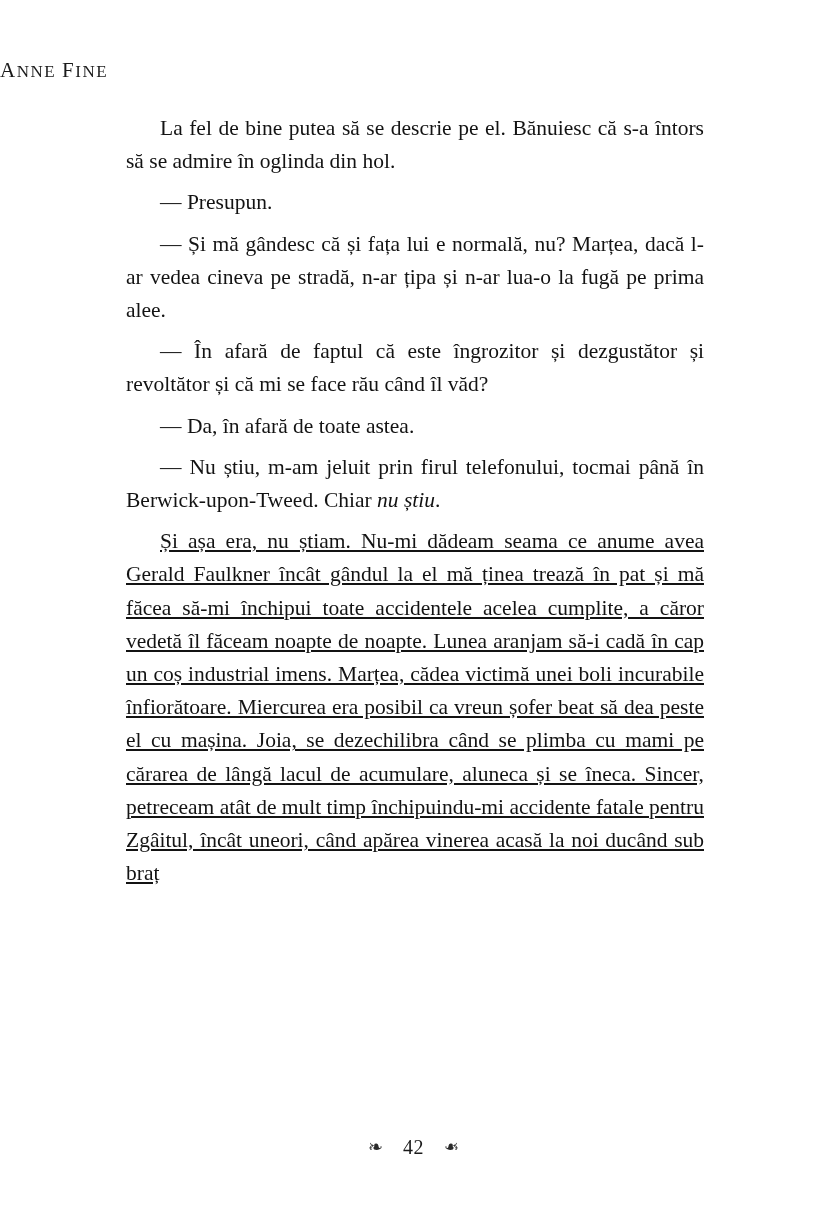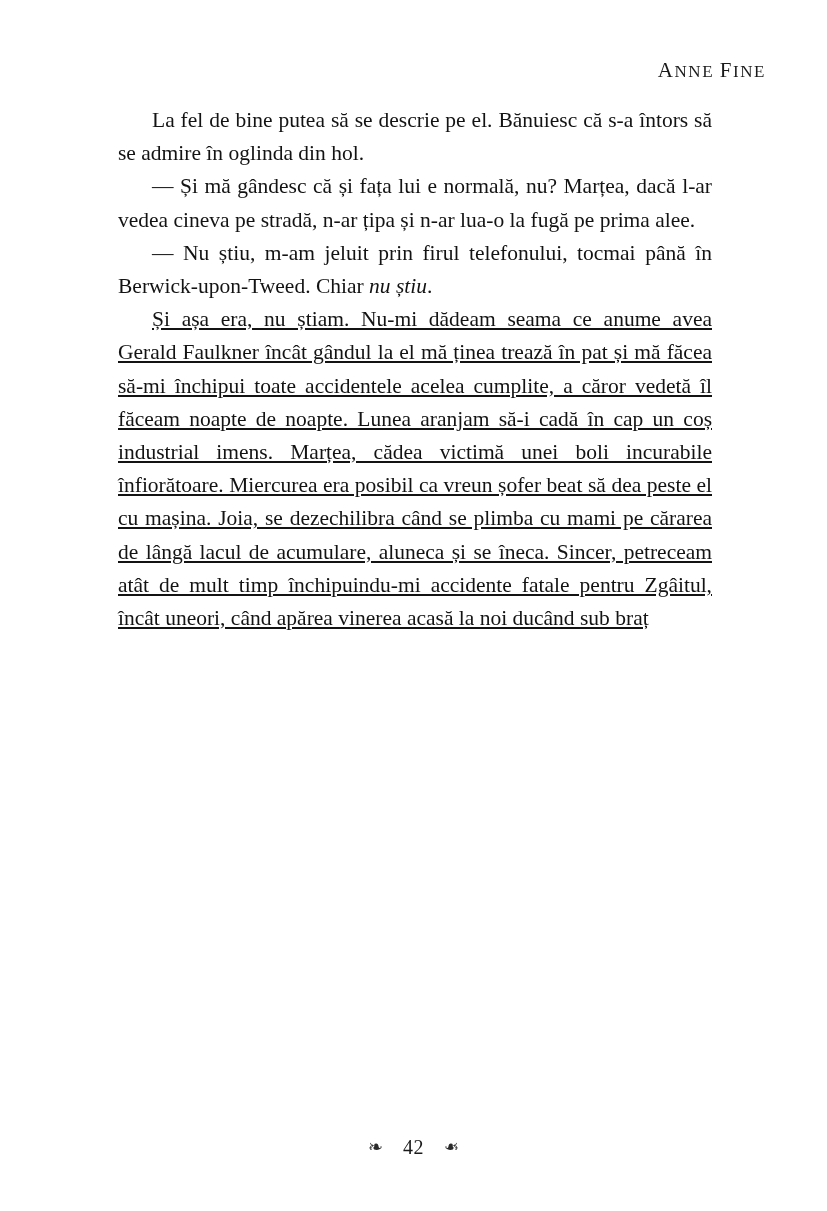--- a/index.html
+++ b/index.html
@@ -21,21 +21,21 @@
     left: 0;
     width: 827px;
     height: 1211px;
     box-sizing: border-box;
   }
   .running-head {
     position: absolute;
     top: 58px;
     left: 0;
     width: 766px;
-    text-align: right;
+    text-align: left;
     font-family: "Liberation Serif", serif;
     font-size: 17px;
     letter-spacing: 0.09em;
     color: #1a1a1a;
   }
   .running-head .cap {
     font-size: 21px;
   }
   .body-text {
     position: absolute;
@@ -43,21 +43,21 @@
     left: 118px;
     width: 594px;
     font-size: 21.5px;
     line-height: 33.2px;
     text-align: justify;
     text-justify: inter-word;
     color: #131313;
     -webkit-font-smoothing: antialiased;
   }
   .body-text p {
-    margin: 0;
+    margin: 8px;
     text-indent: 34px;
   }
   .body-text p.dash {
     text-indent: 34px;
   }
   .body-text p em {
     font-style: italic;
   }
   .body-text p.last {
     text-align: justify;
@@ -90,21 +90,24 @@
 <body>
 
 <div class="page">
 
   <div class="running-head">
     <span><span class="cap">A</span>NNE <span class="cap">F</span>INE</span>
   </div>
 
   <div class="body-text">
     <p>La fel de bine putea să se descrie pe el. Bănuiesc că s-a întors să se admire în oglinda din hol.</p>
+    <p class="dash">— Presupun.</p>
     <p class="dash">— Și mă gândesc că și fața lui e normală, nu? Marțea, dacă l-ar vedea cineva pe stradă, n-ar țipa și n-ar lua-o la fugă pe prima alee.</p>
+    <p class="dash">— În afară de faptul că este îngrozitor și dezgustător și revoltător și că mi se face rău când îl văd?</p>
+    <p class="dash">— Da, în afară de toate astea.</p>
     <p class="dash">— Nu știu, m-am jeluit prin firul telefonului, tocmai până în Berwick-upon-Tweed. Chiar <em>nu știu</em>.</p>
     <p class="last">Și așa era, nu știam. Nu-mi dădeam seama ce anume avea Gerald Faulkner încât gândul la el mă ținea trează în pat și mă făcea să-mi închipui toate accidentele acelea cumplite, a căror vedetă îl făceam noapte de noapte. Lunea aranjam să-i cadă în cap un coș industrial imens. Marțea, cădea victimă unei boli incurabile înfiorătoare. Miercurea era posibil ca vreun șofer beat să dea peste el cu mașina. Joia, se dezechilibra când se plimba cu mami pe cărarea de lângă lacul de acumulare, aluneca și se îneca. Sincer, petreceam atât de mult timp închipuindu-mi accidente fatale pentru Zgâitul, încât uneori, când apărea vinerea acasă la noi ducând sub braț</p>
   </div>
 
   <div class="folio">
     <span class="orn left">❧</span><span class="num">42</span><span class="orn right">❧</span>
   </div>
 
 </div>
 

